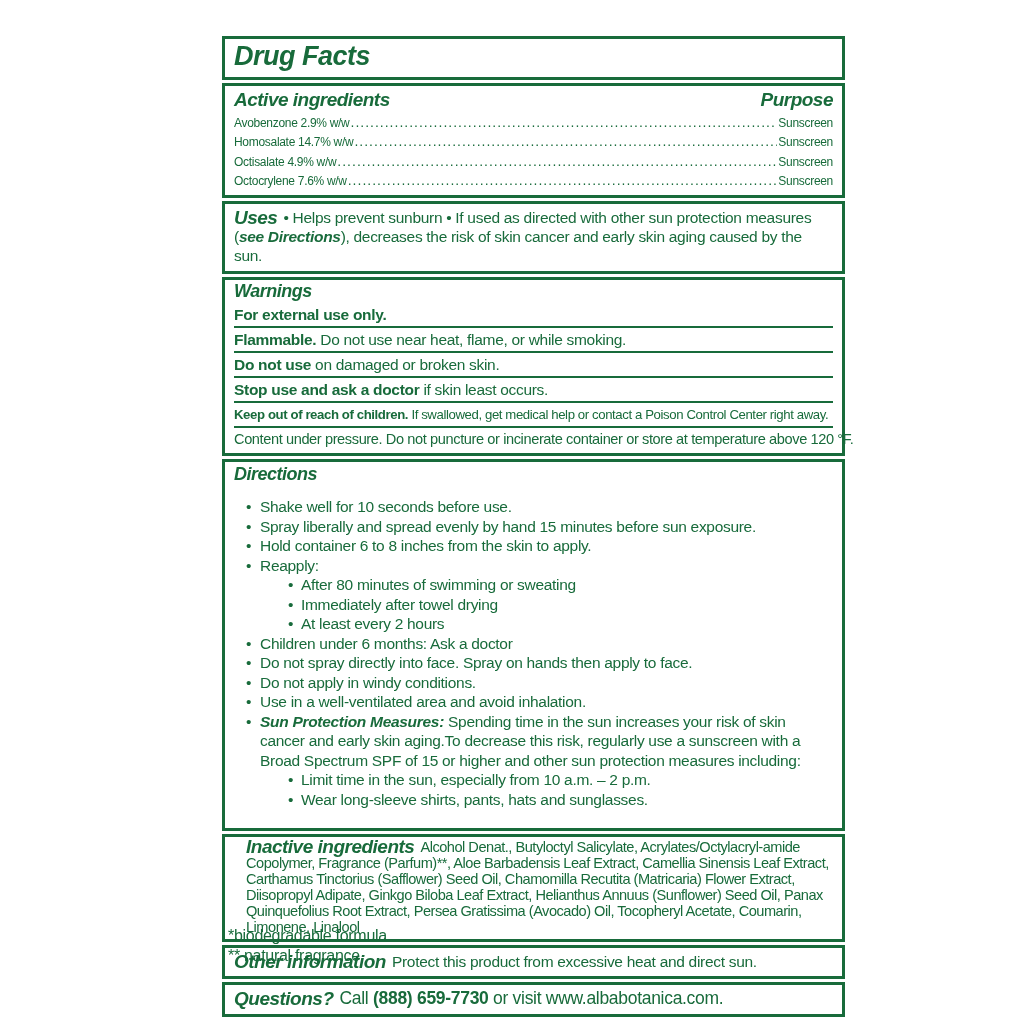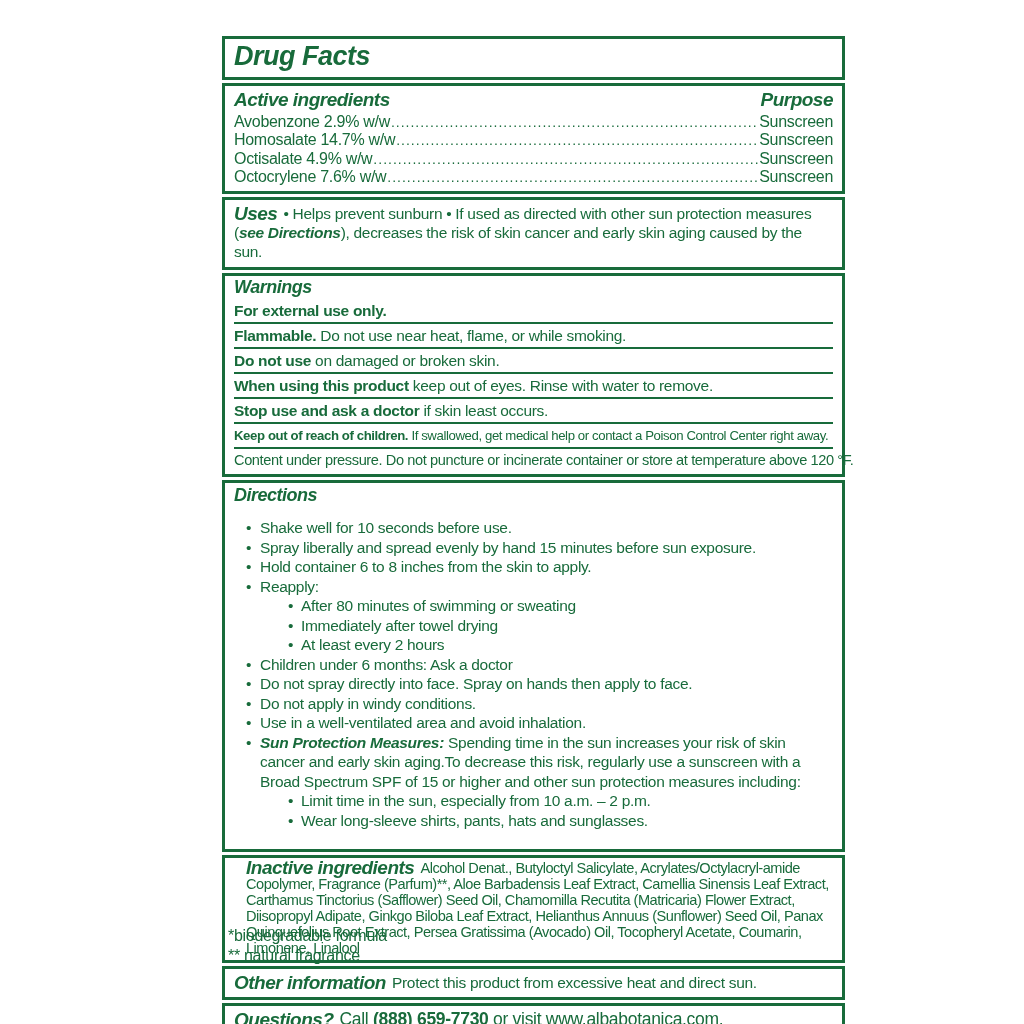--- a/index.html
+++ b/index.html
@@ -54,21 +54,21 @@
   
   .ai-headrow {
     display: flex;
     justify-content: space-between;
     align-items: baseline;
     margin: 1px 0 2px 0;
   }
   .ai-row {
     display: flex;
     align-items: baseline;
-    font-size: 16px;
+    font-size: 12px;
     line-height: 18.5px;
     white-space: nowrap;
   }
   .dots {
     flex: 1;
     overflow: hidden;
     white-space: nowrap;
     margin: 0 1px;
     font-size: 14px;
     letter-spacing: 1px;
@@ -162,21 +162,20 @@
 
   <section class="box box-uses">
     <p class="runin-p"><span class="h-inline">Uses</span><span>• Helps prevent sunburn • If used as directed with other sun protection measures (</span><span class="see-dir">see Directions</span><span>), decreases the risk of skin cancer and early skin aging caused by the sun.</span></p>
   </section>
 
   <section class="box box-warnings">
     <div class="h-section">Warnings</div>
     <div class="warn-row"><span class="lead">For external use only.</span><span></span></div>
     <div class="warn-row"><span class="lead">Flammable.</span><span> Do not use near heat, flame, or while smoking.</span></div>
     <div class="warn-row"><span class="lead">Do not use</span><span> on damaged or broken skin.</span></div>
-    <div class="warn-row"><span class="lead">When using this product</span><span> keep out of eyes. Rinse with water to remove.</span></div>
     <div class="warn-row"><span class="lead">Stop use and ask a doctor</span><span> if skin least occurs.</span></div>
     <div class="warn-row condensed"><span class="lead">Keep out of reach of children.</span><span> If swallowed, get medical help or contact a Poison Control Center right away.</span></div>
     <div class="warn-row semicondensed last"><span class="lead"></span><span>Content under pressure. Do not puncture or incinerate container or store at temperature above 120 °F.</span></div>
   </section>
 
   <section class="box box-directions">
     <div class="h-section">Directions</div>
     <ul class="dir">
       <li>Shake well for 10 seconds before use.</li>
       <li>Spray liberally and spread evenly by hand 15 minutes before sun exposure.</li>

